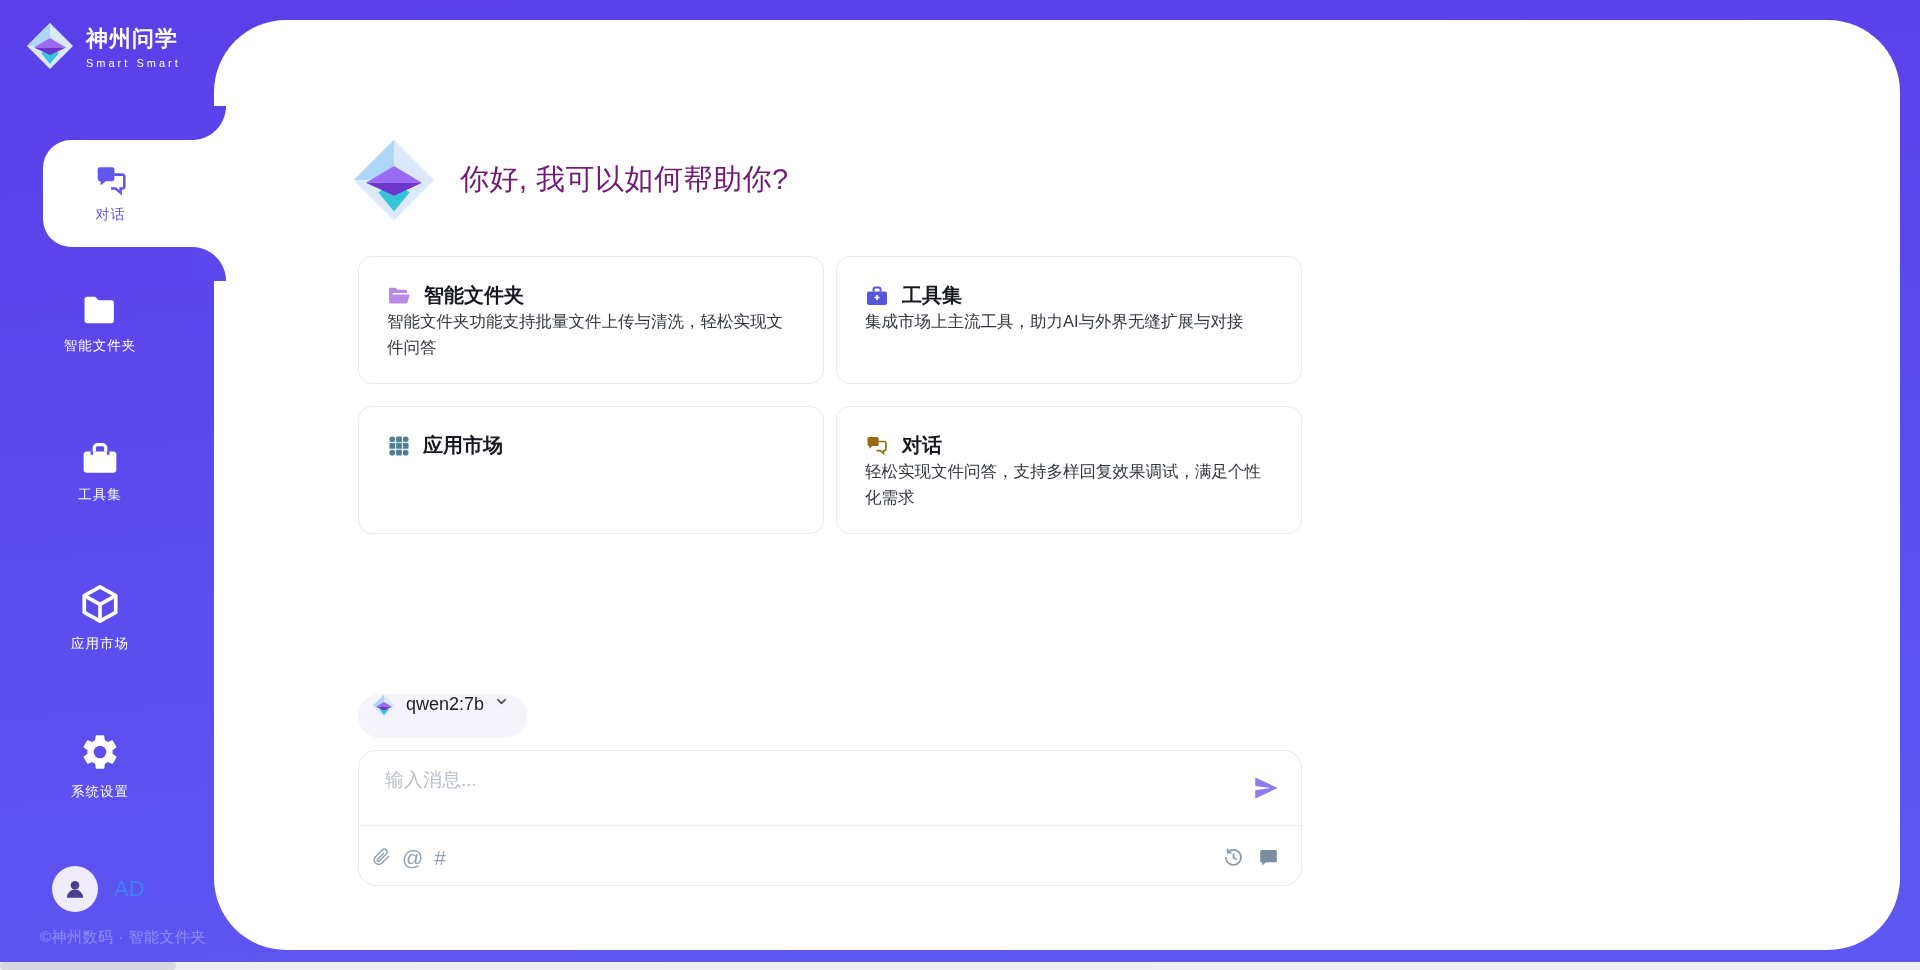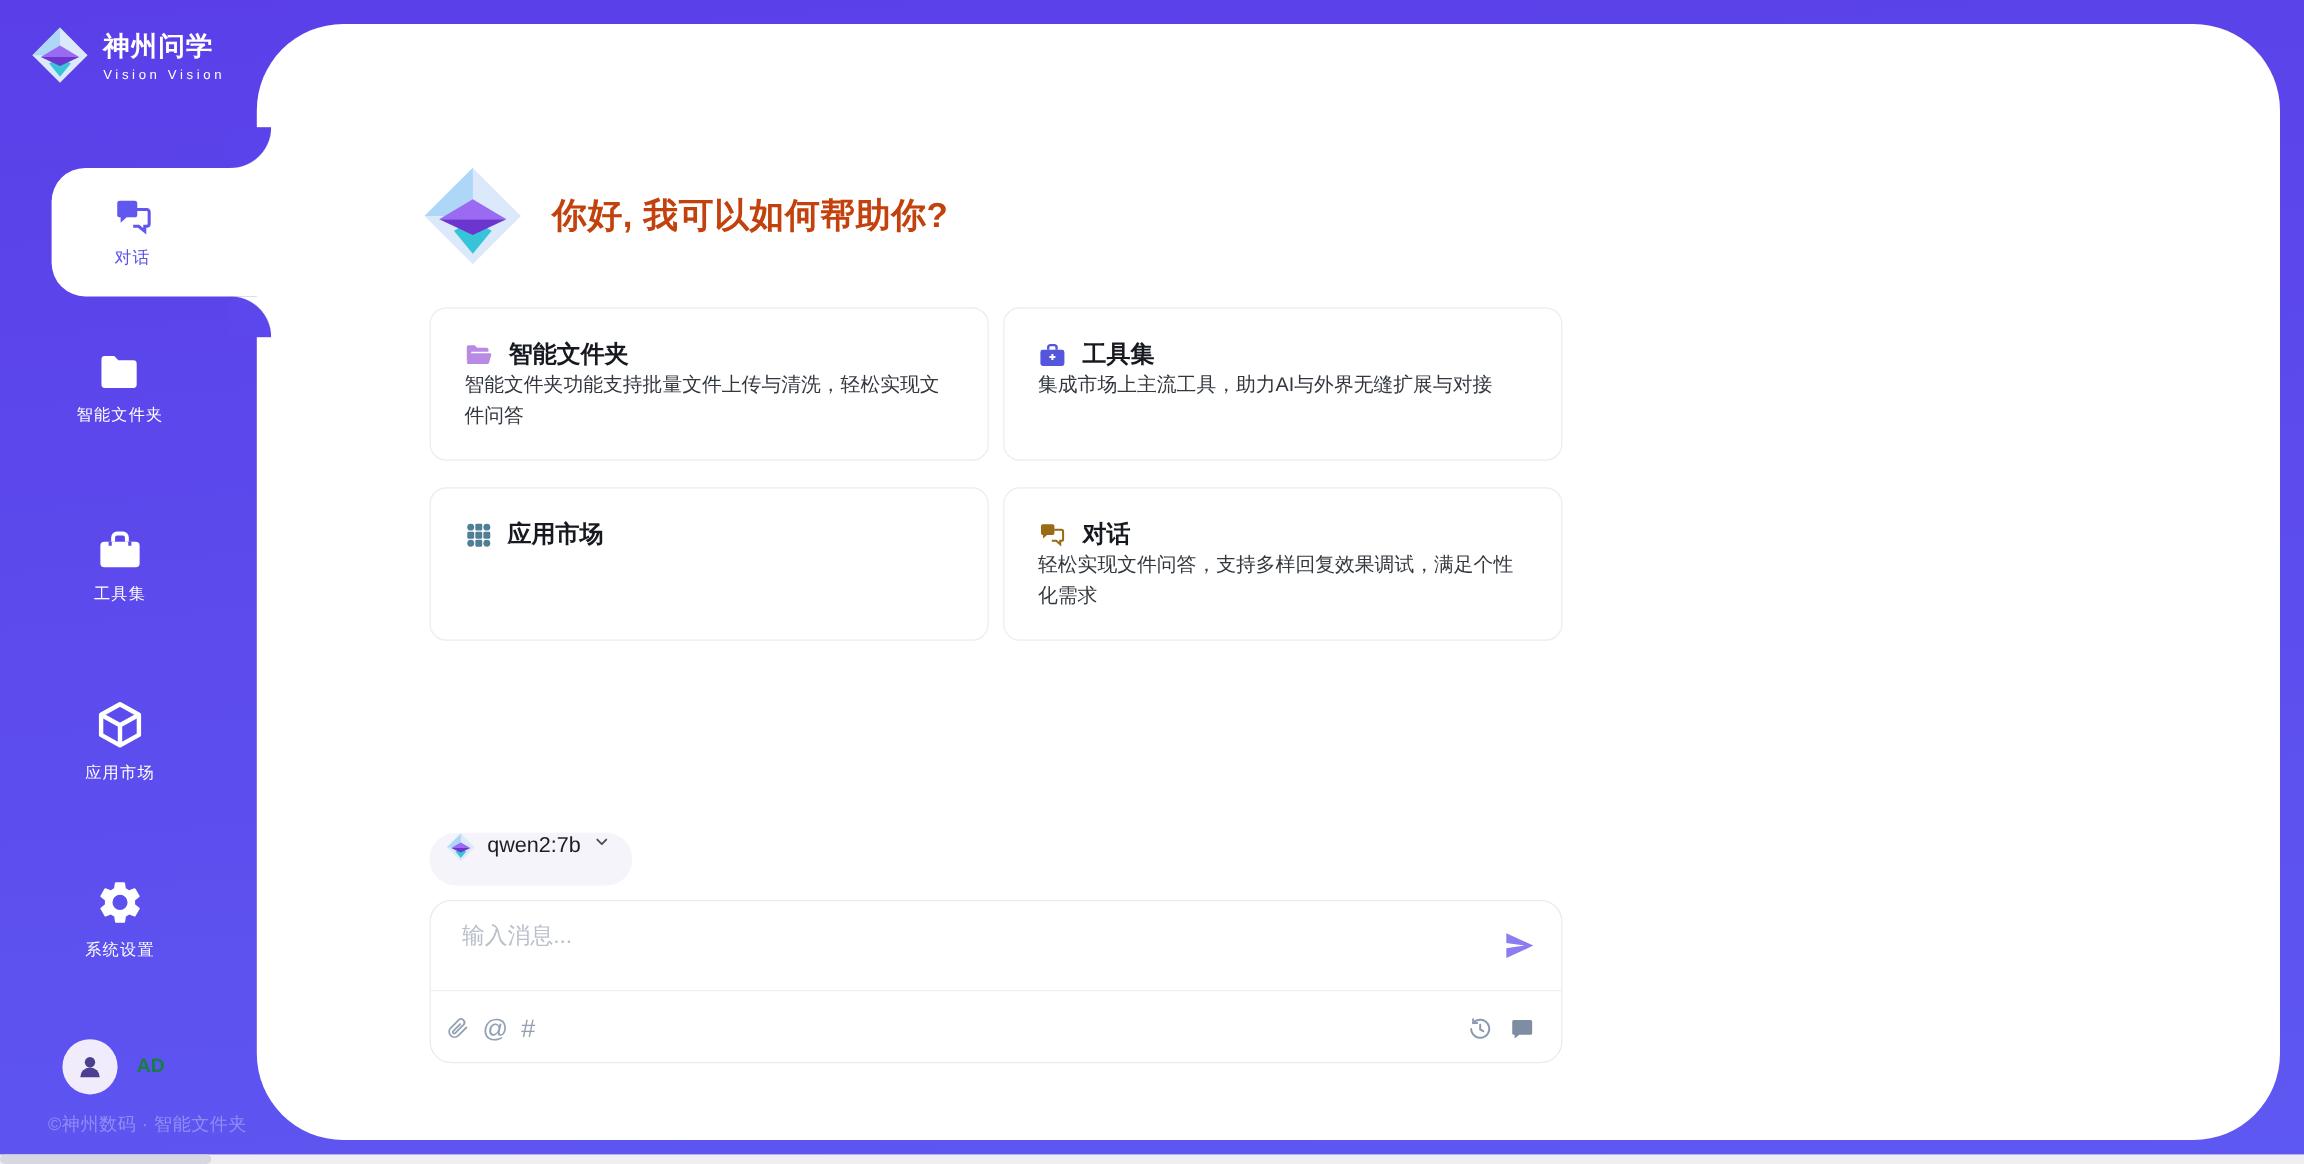--- a/index.html
+++ b/index.html
@@ -42,29 +42,29 @@
     position:absolute; left:0; width:200px; height:72px;
     display:flex; flex-direction:column; align-items:center; justify-content:center;
     gap:10px; cursor:pointer;
   }
   .nav-item .label { color:#ffffff; font-size:13.5px; letter-spacing:1px; }
   .ni-2 { top:288px; } .ni-3 { top:436px; } .ni-4 { top:582px; } .ni-5 { top:730px; }
 
   .user-row { position:absolute; left:52px; top:866px; display:flex; align-items:center; gap:16px; cursor:pointer; }
   .avatar { width:46px; height:46px; border-radius:50%; background:#f0ecfc;
             display:flex; align-items:center; justify-content:center; }
-  .user-name { color:#15803d; font-size:16px; font-weight:700; }
+  .user-name { color:#3b82f6; font-size:22px; font-weight:400; }
 
   .side-footer { position:absolute; left:40px; top:928px; color:rgba(255,255,255,.32);
                  font-size:15px; letter-spacing:.5px; white-space:nowrap; }
 
   
   .greeting { position:absolute; left:352px; top:138px; display:flex; align-items:center; gap:24px; }
   .greeting .logo { width:84px; height:84px; }
-  .greeting-text { font-size:29px; font-weight:700; color:#c2410c; letter-spacing:.5px; }
+  .greeting-text { font-size:29px; font-weight:400; color:#701a75; letter-spacing:.5px; }
 
   .cards { position:absolute; left:358px; top:256px; width:944px;
            display:grid; grid-template-columns:1fr 1fr; column-gap:12px; row-gap:22px; }
   .card { background:#fff; border:1px solid #ebebf2; border-radius:14px;
           padding:25px 40px 22px 28px; min-height:128px; cursor:pointer; }
   .card-head { display:flex; align-items:center; gap:13px; }
   .card-title { font-size:20px; font-weight:700; color:#16191f; }
   .card-desc { font-size:16.5px; line-height:1.55; color:#33383f; }
 
   
@@ -103,21 +103,21 @@
   <div class="brand">
     <svg class="logo" viewBox="0 0 48 48">
       <polygon points="24,1 47,24 24,47 1,24" fill="#dbe9fa"></polygon>
       <polygon points="24,1 1,24 24,24" fill="#aed6f7"></polygon>
       <polygon points="24,26 33,31 24,42 15,31" fill="#38c4d8"></polygon>
       <polygon points="8,25.5 24,16 40,25.5" fill="#9a6bf2"></polygon>
       <polygon points="8,25.5 40,25.5 24,33" fill="#6c35ce"></polygon>
     </svg>
     <div>
       <div class="brand-name">神州问学</div>
-      <div class="brand-sub">Vision Vision</div>
+      <div class="brand-sub">Smart Smart</div>
     </div>
   </div>
 
   <div class="nav-tab">
     <svg width="36" height="34" viewBox="0 0 24 24">
       <path d="M14 8.2h6a1.4 1.4 0 0 1 1.4 1.4v7a1.4 1.4 0 0 1-1.4 1.4h-1.2v3l-3.6-3H12" fill="none" stroke="#6256f0" stroke-width="1.8"></path>
       <path d="M2.6 4.6A1.6 1.6 0 0 1 4.2 3h8.6a1.6 1.6 0 0 1 1.6 1.6v6.6a1.6 1.6 0 0 1-1.6 1.6H8.2l-3.6 3.1v-3.1h-.4a1.6 1.6 0 0 1-1.6-1.6z" fill="#6256f0"></path>
     </svg>
     <span class="label">对话</span>
   </div>

